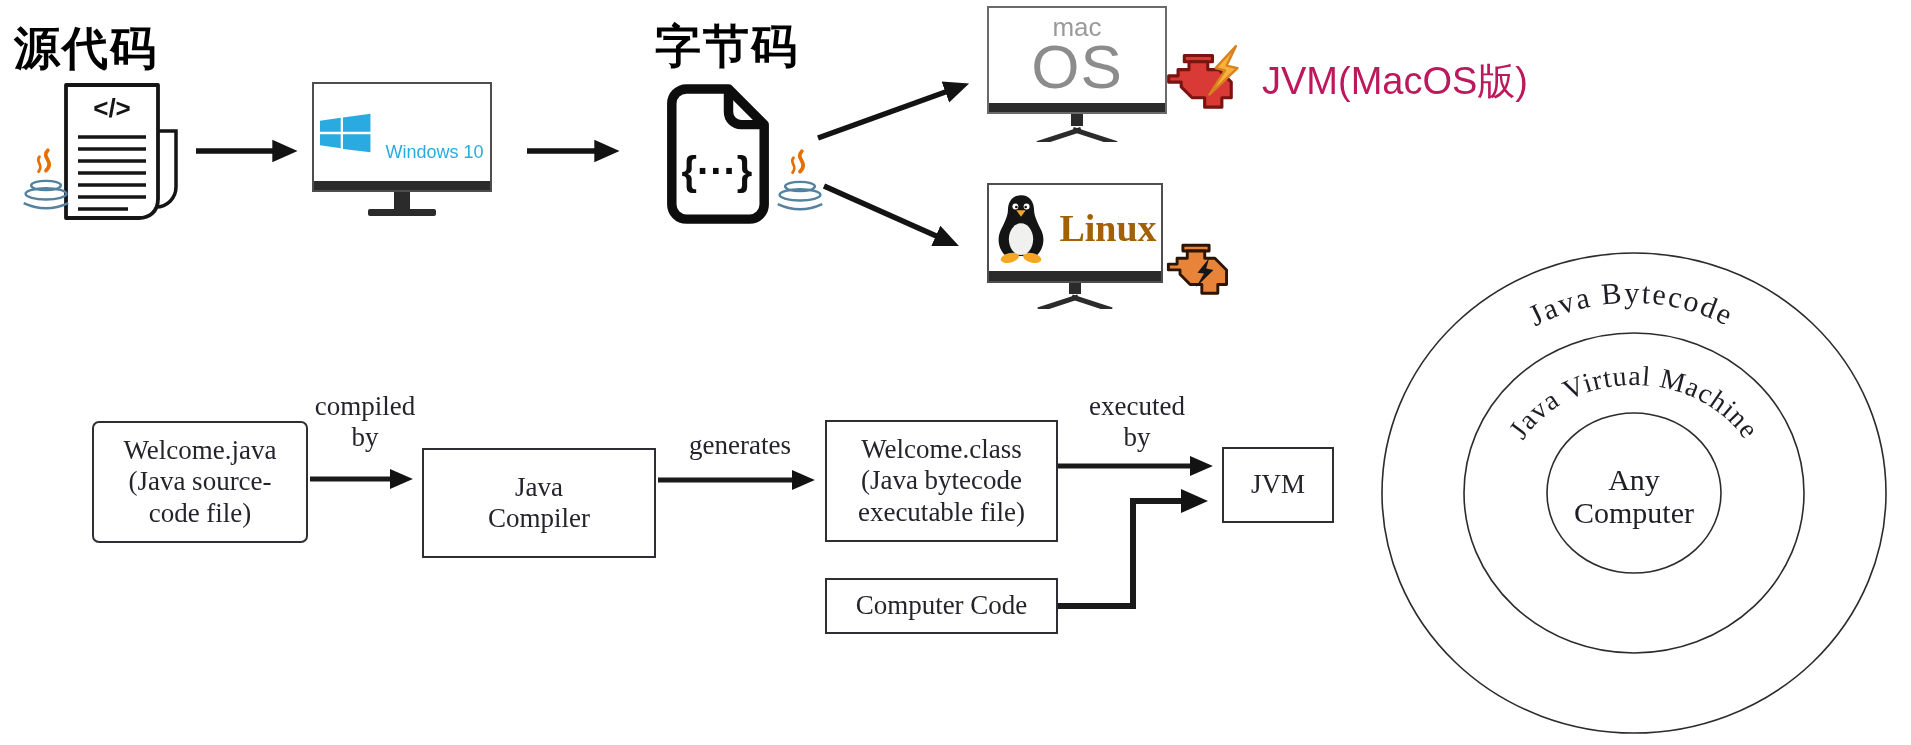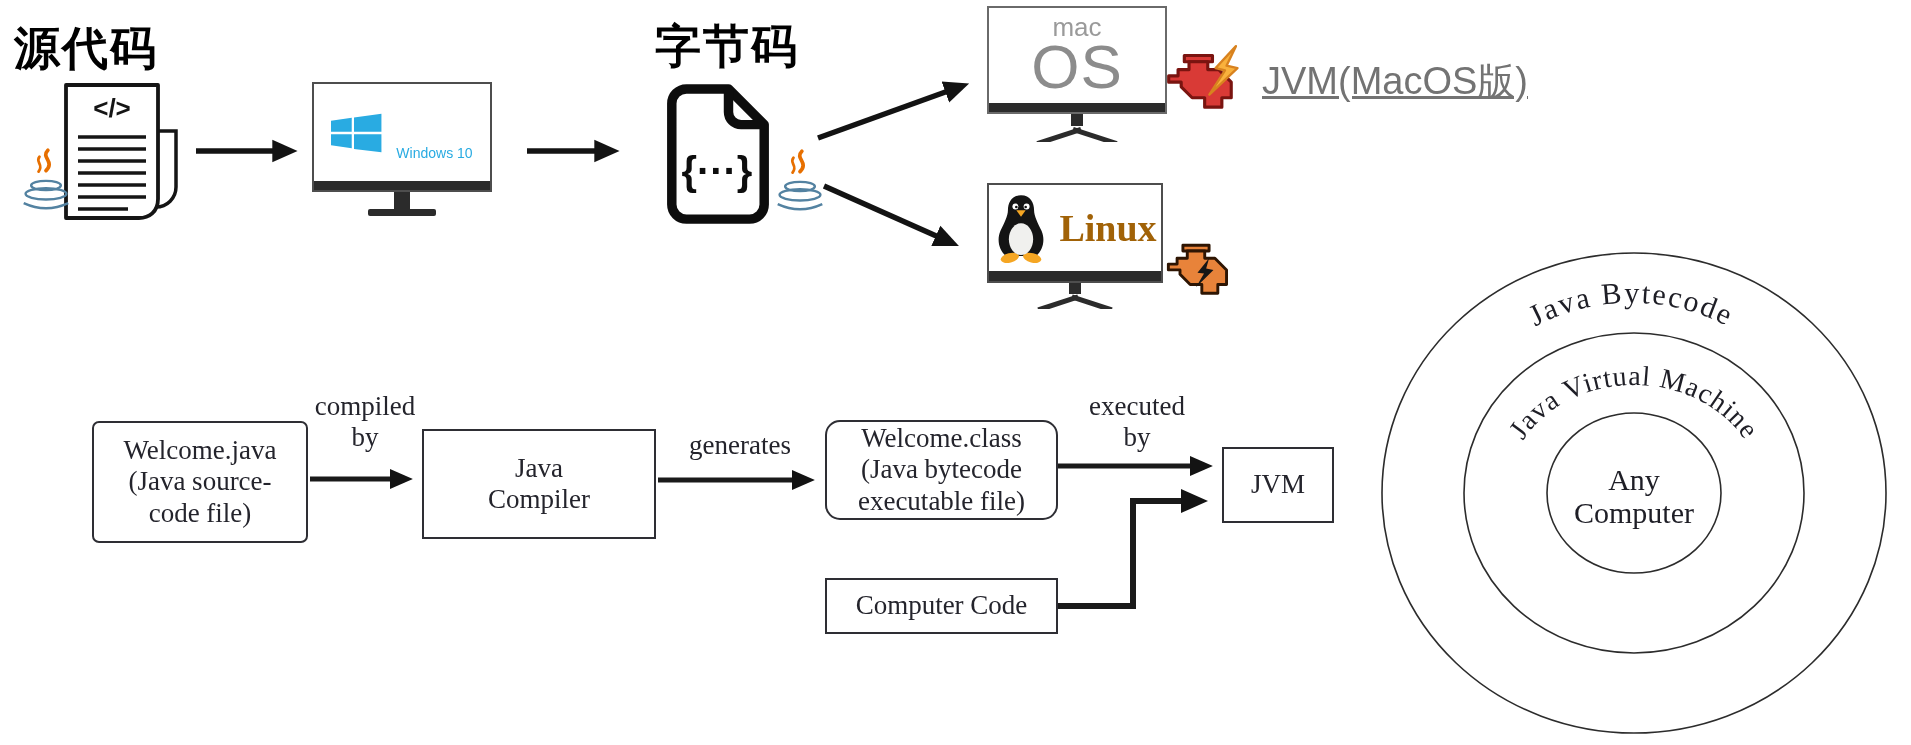--- a/index.html
+++ b/index.html
@@ -7,26 +7,26 @@
           font-family:"Liberation Sans",sans-serif;}
   .abs{position:absolute;}
   .overlay{position:absolute;left:0;top:0;pointer-events:none;}
   .arr{stroke:#131313;stroke-width:5.5;marker-end:url(#ah);}
   .arrf{stroke:#1a1a1a;stroke-width:5;marker-end:url(#ah);fill:none;}
   .cn-label{position:absolute;font-size:46px;font-weight:600;color:#000;letter-spacing:2px;}
   .monitor{position:absolute;border:2px solid #4e4e4e;background:#fff;display:flex;
            flex-direction:column;box-sizing:border-box;}
   .screen{flex:1;display:flex;align-items:center;justify-content:center;overflow:hidden;}
   .bezel{background:#2b2b2b;width:100%;}
-  .win-text{color:#29abe2;font-size:14px;margin-left:13px;margin-top:40px;}
+  .win-text{color:#29abe2;font-size:18px;margin-left:13px;margin-top:40px;}
   .mac-stack{display:flex;flex-direction:column;align-items:center;line-height:1;}
   .mac-small{font-size:26px;color:#9a9a9a;margin-bottom:-4px;}
   .mac-big{font-size:62px;color:#8c8c8c;font-weight:400;letter-spacing:1px;}
   .linux-text{font-family:"Liberation Serif",serif;font-weight:700;font-size:38px;color:#a16207;margin-left:10px;}
-  .jvm-label{position:absolute;font-size:38px;color:#737373;text-decoration:underline;}
+  .jvm-label{position:absolute;font-size:38px;color:#be185d;}
   .fbox{position:absolute;border:2.5px solid #2e2e34;background:#fff;box-sizing:border-box;
         display:flex;flex-direction:column;align-items:center;justify-content:center;
         font-family:"Liberation Serif",serif;font-size:27px;line-height:1.16;color:#24242c;text-align:center;}
   .flabel{position:absolute;font-family:"Liberation Serif",serif;font-size:27px;line-height:1.16;
           color:#24242c;text-align:center;display:flex;flex-direction:column;align-items:center;}
   .stand-col{position:absolute;background:#2b2b2b;}
   .stand-base{position:absolute;background:#2b2b2b;border-radius:2px;}
   .venn-text{font-family:"Liberation Serif",serif;fill:#1e1e26;}
 </style>
 </head>
@@ -165,30 +165,30 @@
     <span>Welcome.java</span>
     <span>(Java source-</span>
     <span>code file)</span>
   </div>
 
   <div class="flabel" style="left:295px;top:391px;width:140px;">
     <span>compiled</span>
     <span>by</span>
   </div>
 
-  <div class="fbox" style="left:422px;top:429px;width:234px;height:110px;">
+  <div class="fbox" style="left:422px;top:448px;width:234px;height:110px;">
     <span>Java</span>
     <span>Compiler</span>
   </div>
 
   <div class="flabel" style="left:660px;top:430px;width:160px;">
     <span>generates</span>
   </div>
 
-  <div class="fbox" style="left:825px;top:420px;width:233px;height:100px;border-radius:15px;">
+  <div class="fbox" style="left:825px;top:420px;width:233px;height:122px;">
     <span>Welcome.class</span>
     <span>(Java bytecode</span>
     <span>executable file)</span>
   </div>
 
   <div class="flabel" style="left:1072px;top:391px;width:130px;">
     <span>executed</span>
     <span>by</span>
   </div>
 

